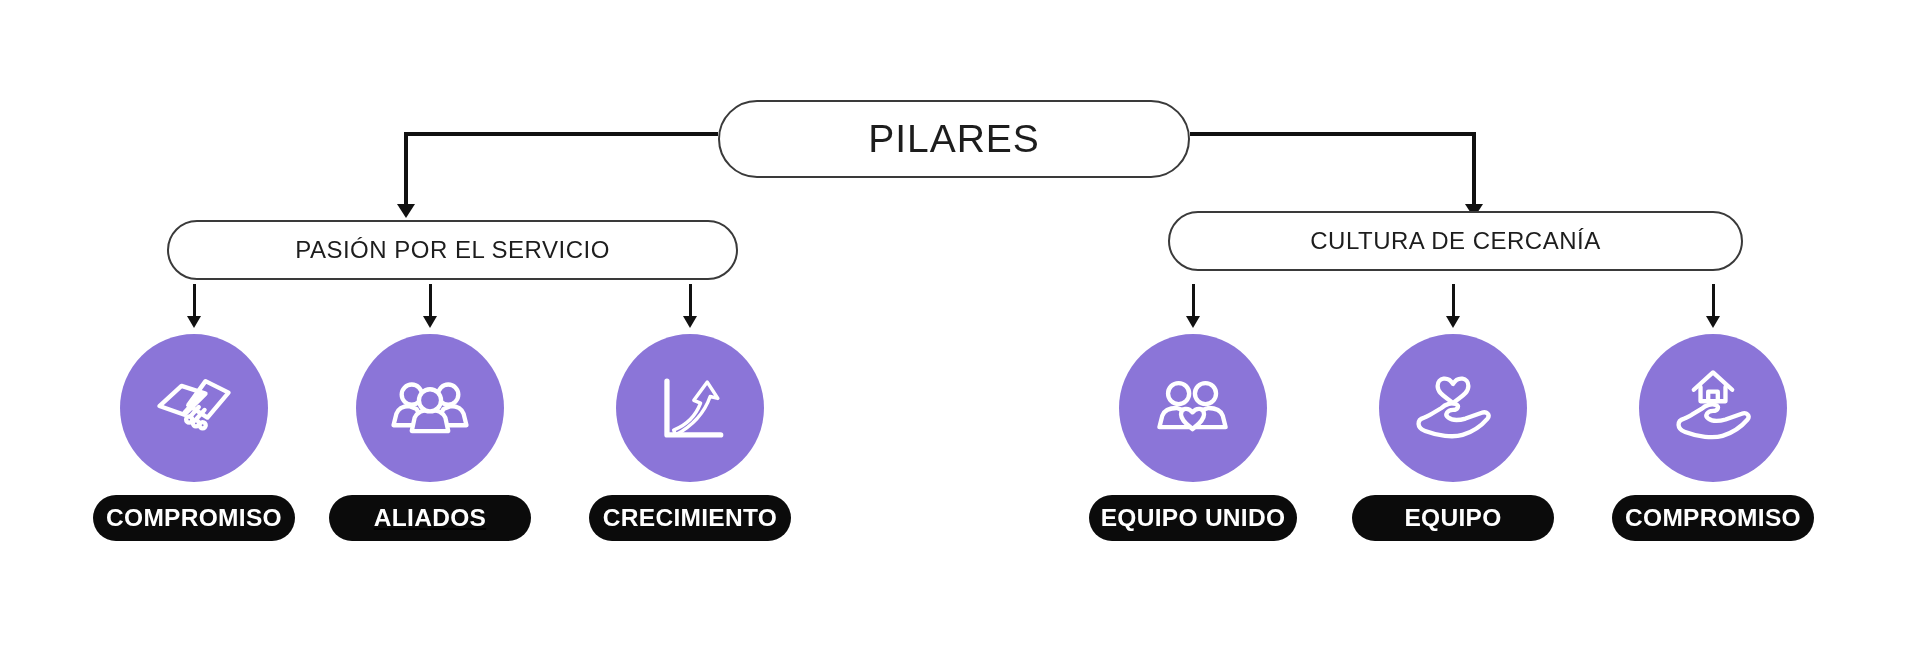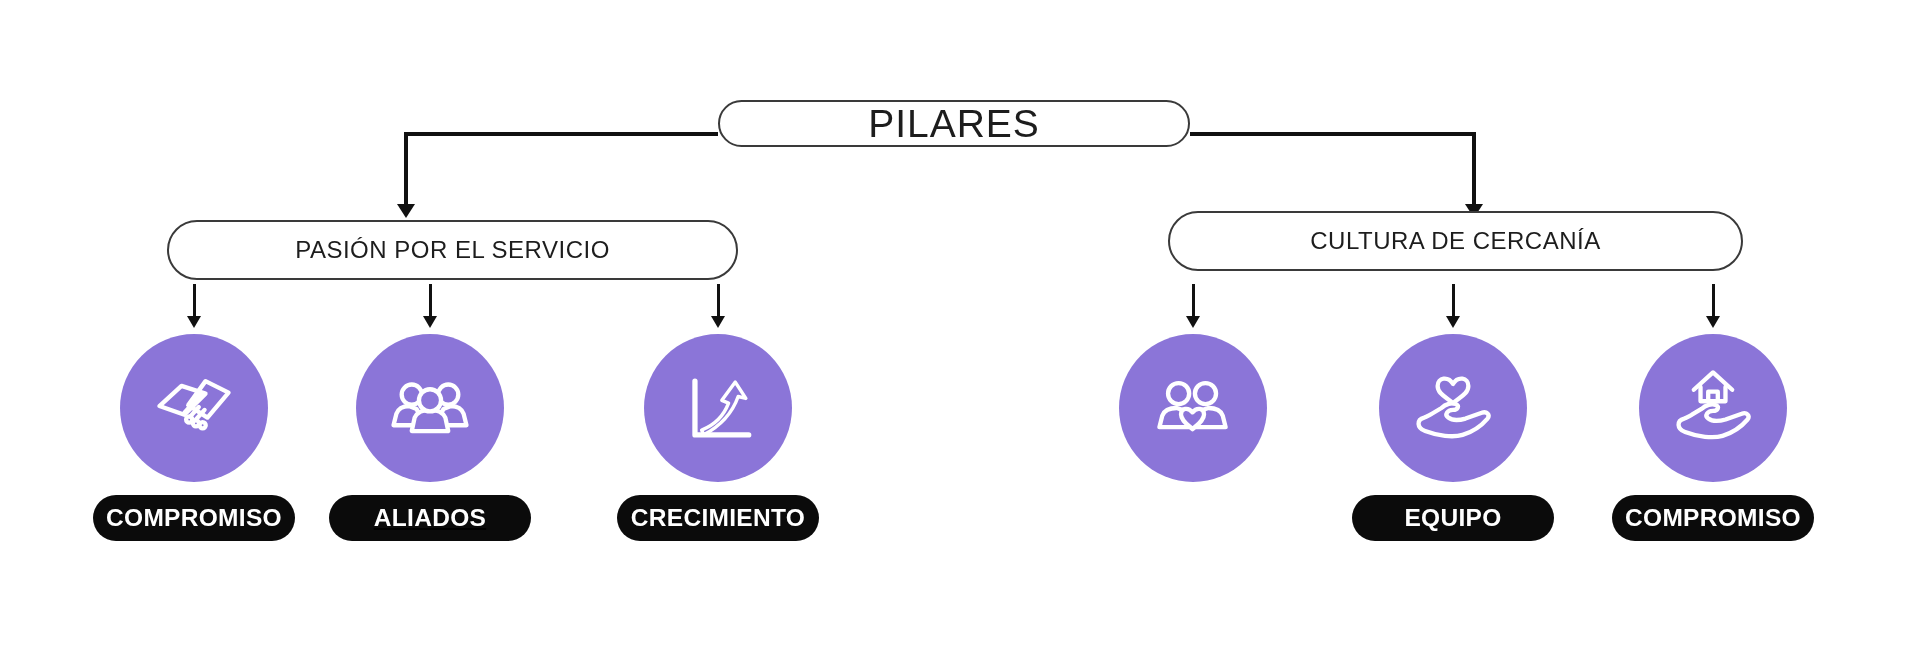--- a/index.html
+++ b/index.html
@@ -7,21 +7,21 @@
     position:relative;width:1920px;height:653px;background:#fff;overflow:hidden;
     font-family:"Liberation Sans","DejaVu Sans",sans-serif;
   }
   
   .obox{
     position:absolute;box-sizing:border-box;background:#fff;
     border:2px solid var(--box_border,#333);border-radius:40px;
     display:flex;align-items:center;justify-content:center;
     color:var(--text,#1d1d1d);white-space:nowrap;
   }
-  .title-box{left:718px;top:100px;width:472px;height:47px;font-size:39px;letter-spacing:1px;}
+  .title-box{left:718px;top:100px;width:472px;height:78px;font-size:39px;letter-spacing:1px;}
   .branch-box{font-size:24px;letter-spacing:.5px;}
   .branch-box.left{left:167px;top:220px;width:571px;height:60px;}
   .branch-box.right{left:1168px;top:211px;width:575px;height:60px;}
   
   .hline,.vline{position:absolute;background:var(--line,#111);}
   .hline{height:4px;}
   .vline{width:4px;}
   .arrowhead{
     position:absolute;width:0;height:0;
     border-left:9px solid transparent;border-right:9px solid transparent;
@@ -110,21 +110,21 @@
         <circle class="icon-fill" cx="69" cy="36" r="10.5"></circle>
         <path class="icon-fill" d="M31,74 L34,60 Q38,52 50,52 Q62,52 66,60 L69,74 Z"></path>
         <circle class="icon-fill" cx="50" cy="42" r="11.5"></circle>
       </svg>
     </div>
     <div class="pill">
       <span>ALIADOS</span>
     </div>
   </div>
 
-  <div class="node" style="left:608px;text-align:center;">
+  <div class="node" style="left:580px;text-align:center;">
     <div class="sm-arrow">
         <div class="stem"></div>
         <div class="head"></div>
       </div>
     <div class="icon-circle">
       <svg viewBox="0 0 100 100">
         <path class="icon-stroke" style="stroke-width:5.5" d="M26,22 L26,78 L82,78"></path>
         <path class="icon-stroke" style="stroke-width:3.6" d="M33,73 C46,68 56,58 61,45 L54,42 L68,23 L79,40 L71,38 C65,55 52,69 35,78 Z"></path>
       </svg>
     </div>
@@ -139,20 +139,23 @@
         <div class="head"></div>
       </div>
     <div class="icon-circle">
       <svg viewBox="0 0 100 100">
         <circle class="icon-stroke" cx="35" cy="35" r="11"></circle>
         <circle class="icon-stroke" cx="63" cy="35" r="11"></circle>
         <path class="icon-stroke" d="M15,70 L18,58 Q21,50 33,50 L42,53 L46,58 L46,70 Z"></path>
         <path class="icon-stroke" d="M84,70 L81,58 Q78,50 66,50 L57,53 L53,58 L53,70 Z"></path>
         <path class="icon-fill" d="M49.5,72 C44,67 37.5,63 37.5,56.5 C37.5,50 45,48.8 49.5,54.5 C54,48.8 61.5,50 61.5,56.5 C61.5,63 55,67 49.5,72 Z"></path>
       </svg>
+    </div>
+    <div class="pill">
+      <span>EQUIPO UNIDO</span>
     </div>
   </div>
 
   <div class="node" style="left:1343px;">
     <div class="sm-arrow">
         <div class="stem"></div>
         <div class="head"></div>
       </div>
     <div class="icon-circle">
       <svg viewBox="0 0 100 100">

